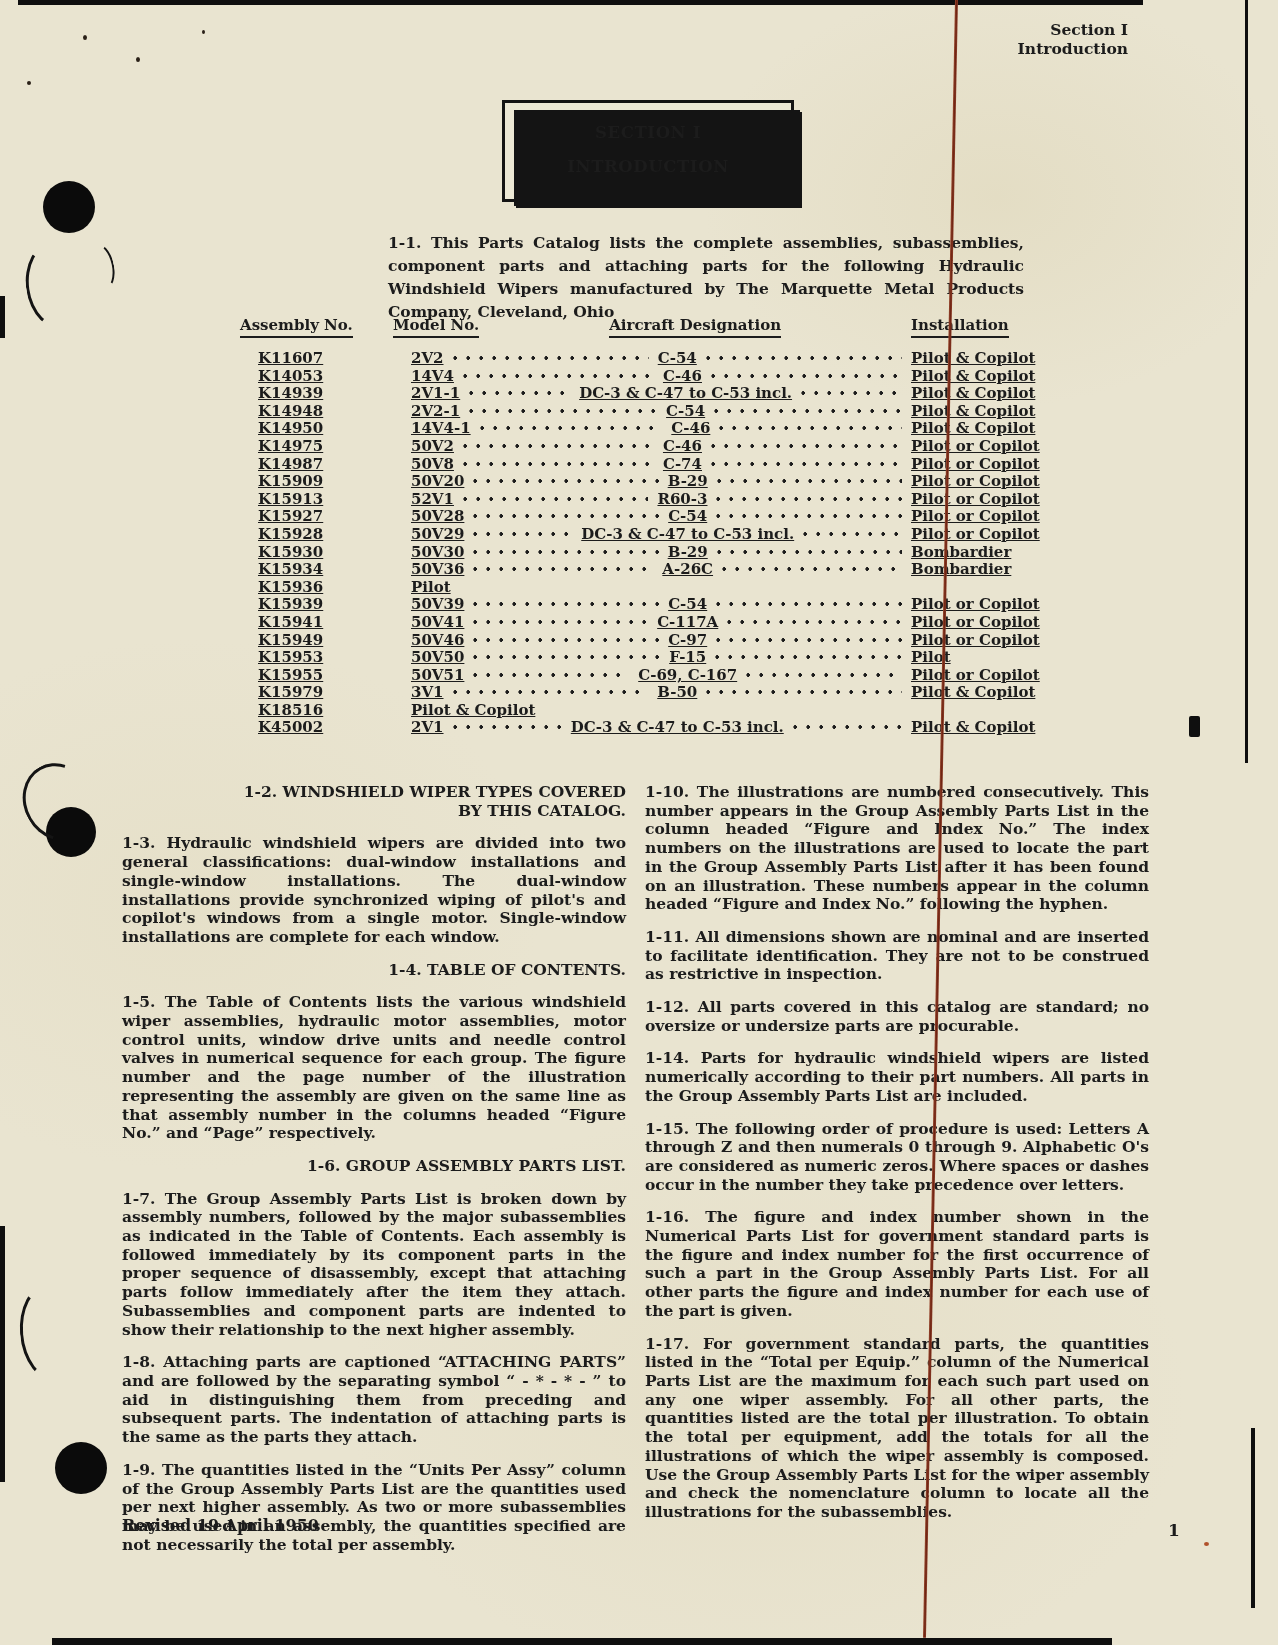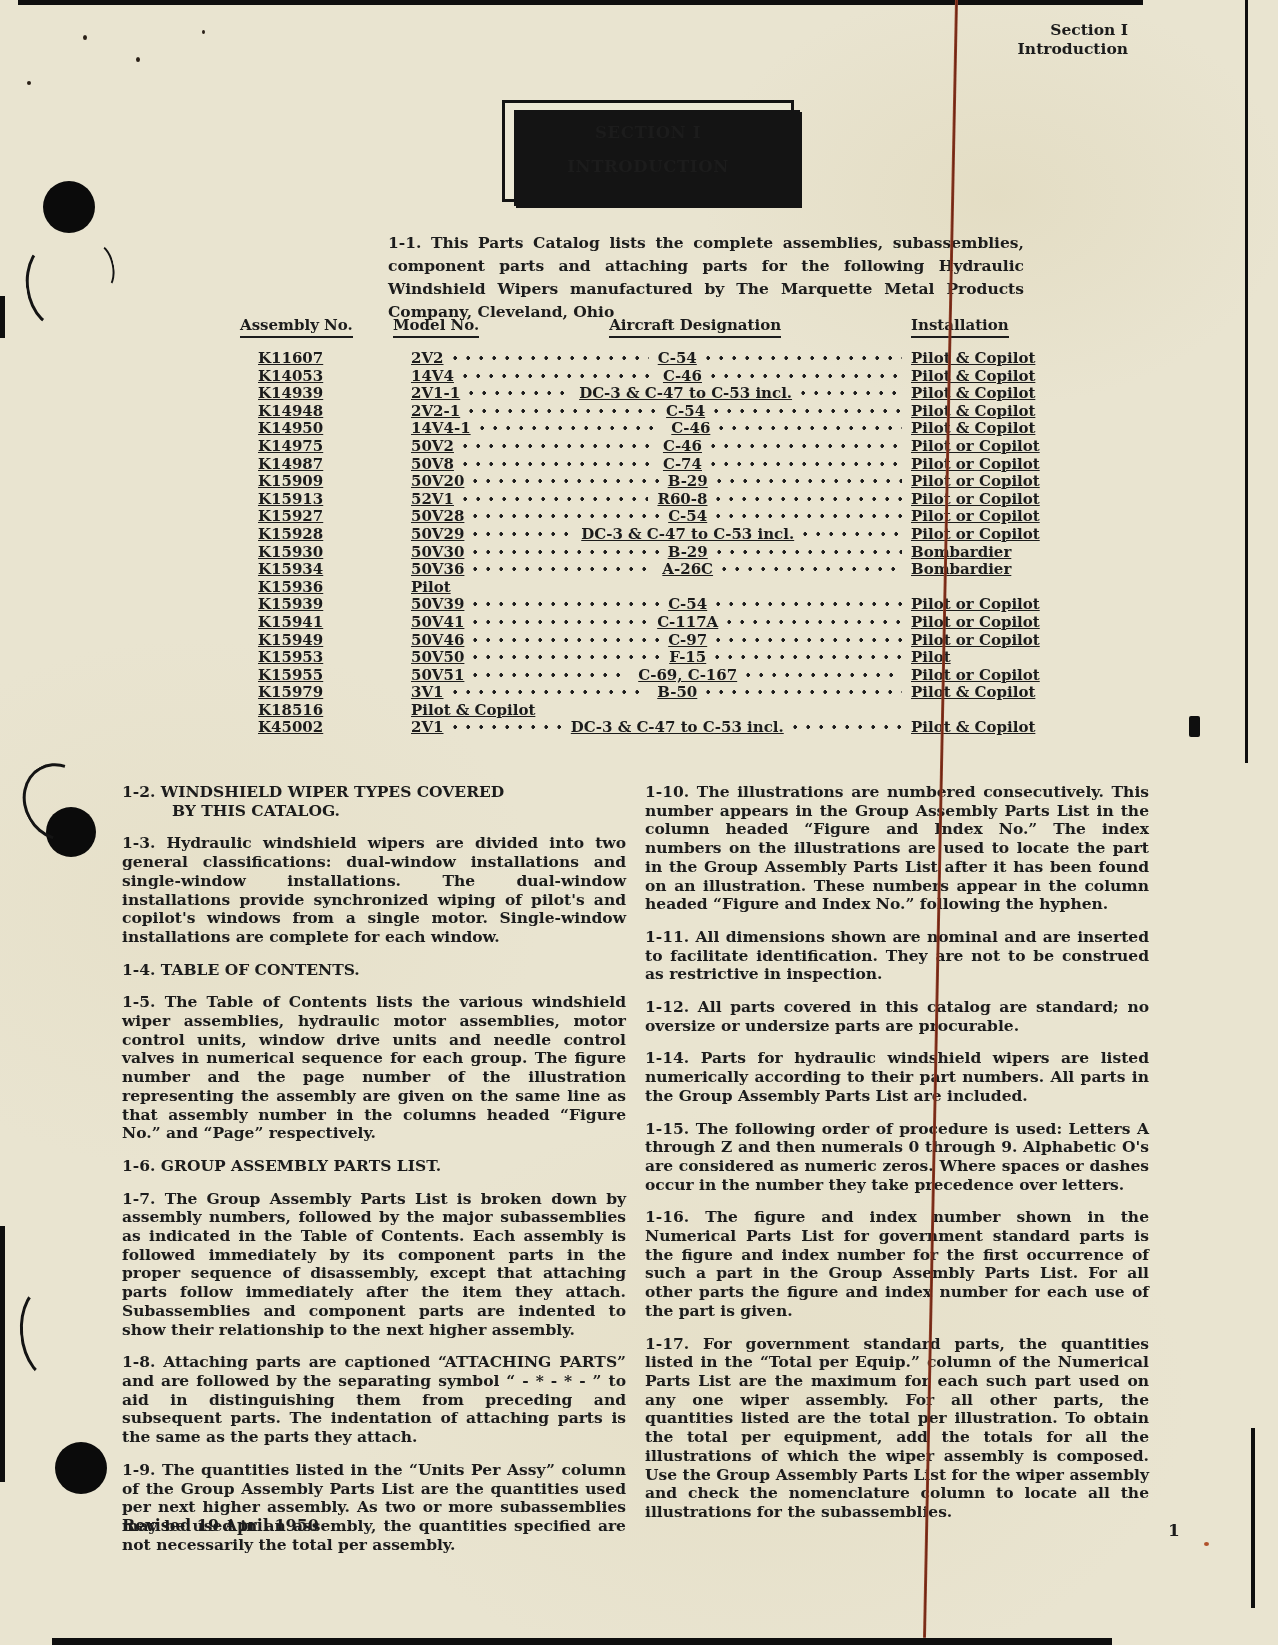--- a/index.html
+++ b/index.html
@@ -37,21 +37,21 @@
   .c-leader{flex:1;display:flex;align-items:baseline;min-width:0;}
   .dots{flex:1;align-self:center;height:4px;margin:0 9px;min-width:10px;
     background-image:radial-gradient(circle at 2.2px 2px, #1c1c1c 1.6px, rgba(0,0,0,0) 2px);
     background-size:13px 4px;background-repeat:repeat-x;}
   .c-inst{width:135px;}
   
   .col{position:absolute;top:783px;width:504px;font-size:15.5px;line-height:18.7px;}
   .col-left{left:122px;}
   .col-right{left:645px;}
   .para{text-align:justify;margin:0 0 14px 0;white-space:pre-line;}
-  .heading{padding-left:50px;text-indent:-50px;text-align:left;}
+  .heading{padding-left:50px;text-indent:-50px;text-align:right;}
   
   .footer-rev{position:absolute;left:122px;top:1516px;font-size:16px;}
   .pageno{position:absolute;left:1168px;top:1520px;font-size:17px;}
   
   .redline{position:absolute;left:955px;top:0;width:2.5px;height:1638px;
     background:linear-gradient(to right,#9a4a30,#6e2312 55%,#8d3e28);
     transform:rotate(1.12deg);transform-origin:top left;z-index:5;}
   
   .bar{position:absolute;background:#0f0f0f;}
   .hole{position:absolute;background:#0b0b0b;border-radius:50%;}
@@ -163,21 +163,21 @@
             <span class="c-air">B-29</span>
             <span class="dots"></span>
           </span>
           <span class="c-inst">Pilot or Copilot</span>
         </div>
         <div class="t-row">
           <span class="c-asm">K15913</span>
           <span class="c-leader">
             <span class="c-model">52V1</span>
             <span class="dots"></span>
-            <span class="c-air">R60-8</span>
+            <span class="c-air">R60-3</span>
             <span class="dots"></span>
           </span>
           <span class="c-inst">Pilot or Copilot</span>
         </div>
         <div class="t-row">
           <span class="c-asm">K15927</span>
           <span class="c-leader">
             <span class="c-model">50V28</span>
             <span class="dots"></span>
             <span class="c-air">C-54</span>

